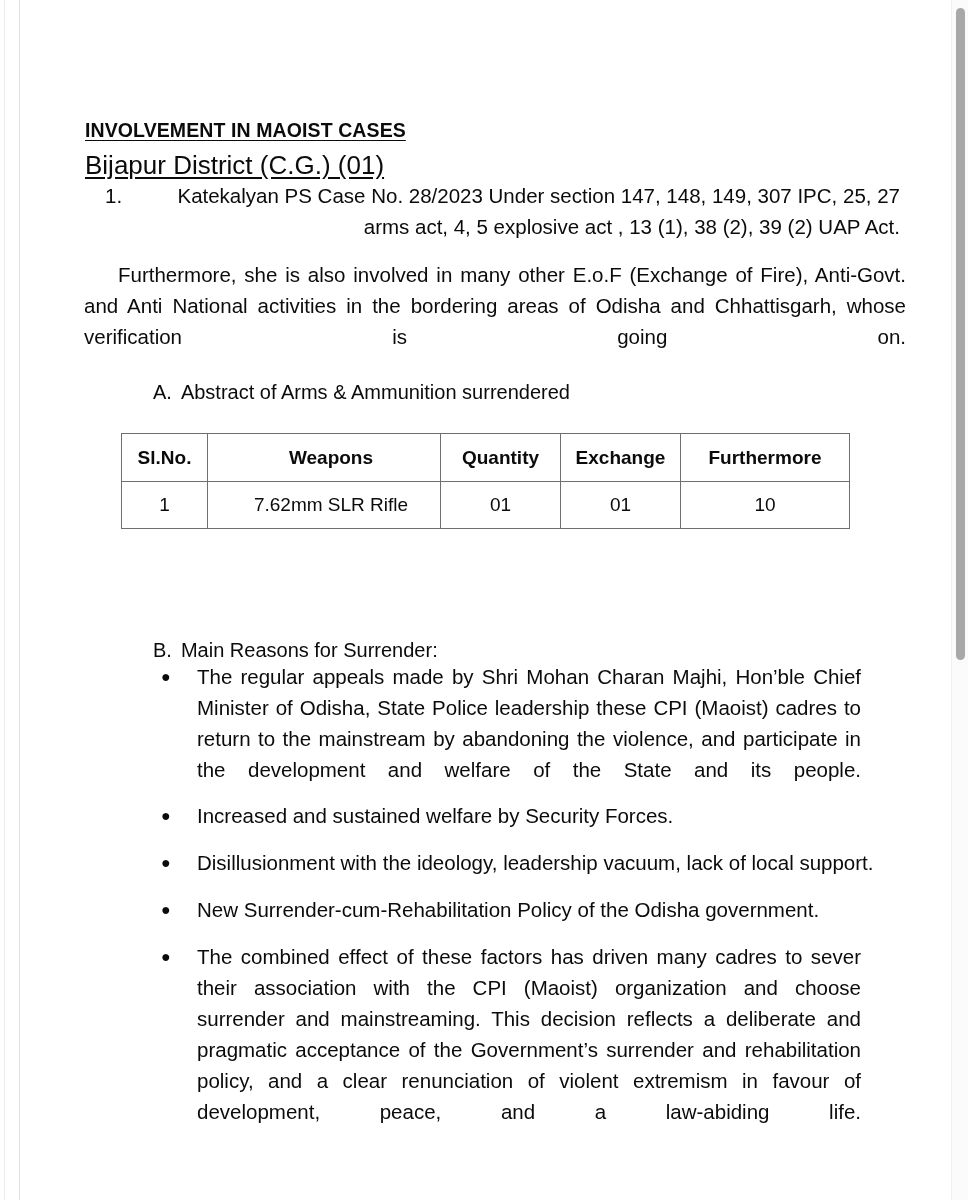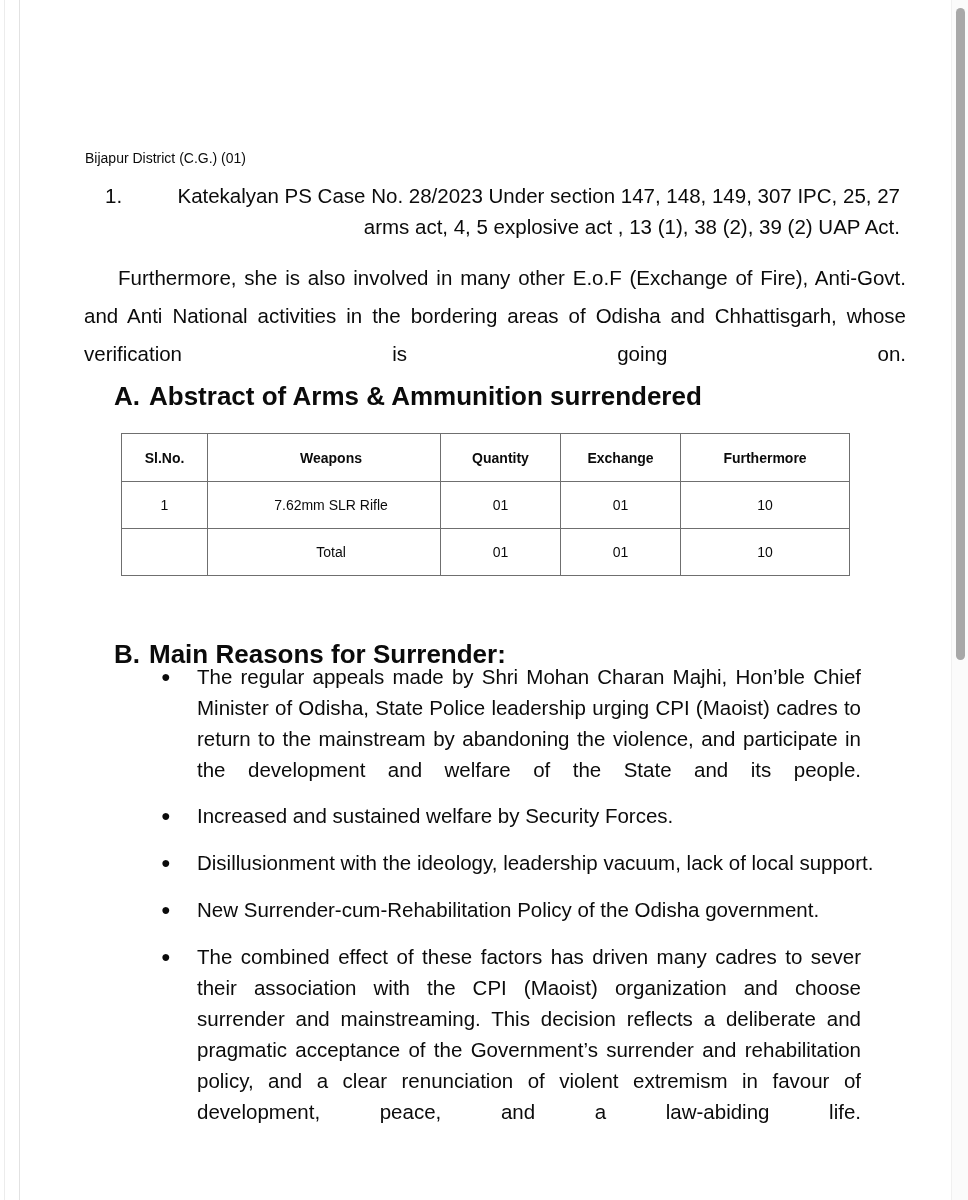--- a/index.html
+++ b/index.html
@@ -72,22 +72,23 @@
     font-weight: bold;
     letter-spacing: 0.1px;
     text-decoration: underline;
     text-underline-offset: 3px;
     white-space: nowrap;
   }
   .h-sub {
     position: absolute;
     left: 85px;
     top: 150px;
-    font-size: 14px;
+    font-size: 26px;
     font-weight: normal;
+    text-decoration: underline;
     text-underline-offset: 3px;
     white-space: nowrap;
   }
 
   
   .case-item {
     position: absolute;
     left: 85px;
     top: 180px;
     width: 815px;
@@ -106,54 +107,55 @@
     text-align: right;
   }
 
   
   .para {
     position: absolute;
     left: 84px;
     top: 259px;
     width: 822px;
     font-size: 20.5px;
-    line-height: 38px;
+    line-height: 31px;
     text-align: justify;
     text-indent: 34px;
     hyphens: none;
   }
   .para::after {
     content: "";
     display: inline-block;
     width: 100%;
   }
 
   
   .sec-head {
     position: absolute;
-    font-size: 26px;
-    font-weight: bold;
+    font-size: 20px;
+    font-weight: normal;
     white-space: nowrap;
+    margin-left: 39px;
   }
   .sec-head .sec-letter { margin-right: 9px; }
   .sec-a { left: 114px; top: 381px; }
   .sec-b { left: 114px; top: 639px; }
 
   
   .tbl-wrap {
     position: absolute;
     left: 121px;
     top: 433px;
     width: 728px;
   }
   table.arms {
     border-collapse: collapse;
     table-layout: fixed;
     width: 728px;
-    font-size: 14px;
+    font-size: 19px;
     background: #ffffff;
   }
   table.arms th,
   table.arms td {
     border: 1px solid #6f6f6f;
     padding: 0;
     height: 46px;
     vertical-align: middle;
     font-weight: normal;
   }
@@ -214,20 +216,21 @@
 </head>
 <body>
 
 <div id="page">
 
   <div class="edge-rule r1"></div>
   <div class="edge-rule r2"></div>
 
   <div class="doc">
 
+    <div class="h-main">INVOLVEMENT IN MAOIST CASES</div>
 
     <div class="h-sub">Bijapur District (C.G.) (01)</div>
 
     <div class="case-item">
       <span class="case-num">1.</span>
       <span class="case-text">Katekalyan PS Case No. 28/2023 Under section 147, 148, 149, 307 IPC, 25, 27 arms act, 4, 5 explosive act , 13 (1), 38 (2), 39 (2) UAP Act.</span>
     </div>
 
     <div class="para">Furthermore, she is also involved in many other E.o.F (Exchange of Fire), Anti-Govt. and Anti National activities in the bordering areas of Odisha and Chhattisgarh, whose verification is going on.</div>
 
@@ -254,40 +257,33 @@
           </tr>
         </thead>
         <tbody>
           <tr>
             <td class="cell-center">1</td>
             <td class="cell-left">7.62mm SLR Rifle</td>
             <td class="cell-center">01</td>
             <td class="cell-center">01</td>
             <td class="cell-center">10</td>
           </tr>
-          <tr>
-            <td class="cell-center"></td>
-            <td class="cell-left">Total</td>
-            <td class="cell-center">01</td>
-            <td class="cell-center">01</td>
-            <td class="cell-center">10</td>
-          </tr>
         </tbody>
       </table>
     </div>
 
     <div class="sec-head sec-b">
       <span class="sec-letter">B.</span><span>Main Reasons for Surrender:</span>
     </div>
 
     <div class="bullets">
 
       <div class="bullet b1">
         <span class="dot">●</span>
-        <span class="btxt">The regular appeals made by Shri Mohan Charan Majhi, Hon’ble Chief Minister of Odisha, State Police leadership urging CPI (Maoist) cadres to return to the mainstream by abandoning the violence, and participate in the development and welfare of the State and its people.</span>
+        <span class="btxt">The regular appeals made by Shri Mohan Charan Majhi, Hon’ble Chief Minister of Odisha, State Police leadership these CPI (Maoist) cadres to return to the mainstream by abandoning the violence, and participate in the development and welfare of the State and its people.</span>
       </div>
 
       <div class="bullet b2">
         <span class="dot">●</span>
         <span class="btxt nojust">Increased and sustained welfare by Security Forces.</span>
       </div>
 
       <div class="bullet b3">
         <span class="dot">●</span>
         <span class="btxt nojust">Disillusionment with the ideology, leadership vacuum, lack of local support.</span>

